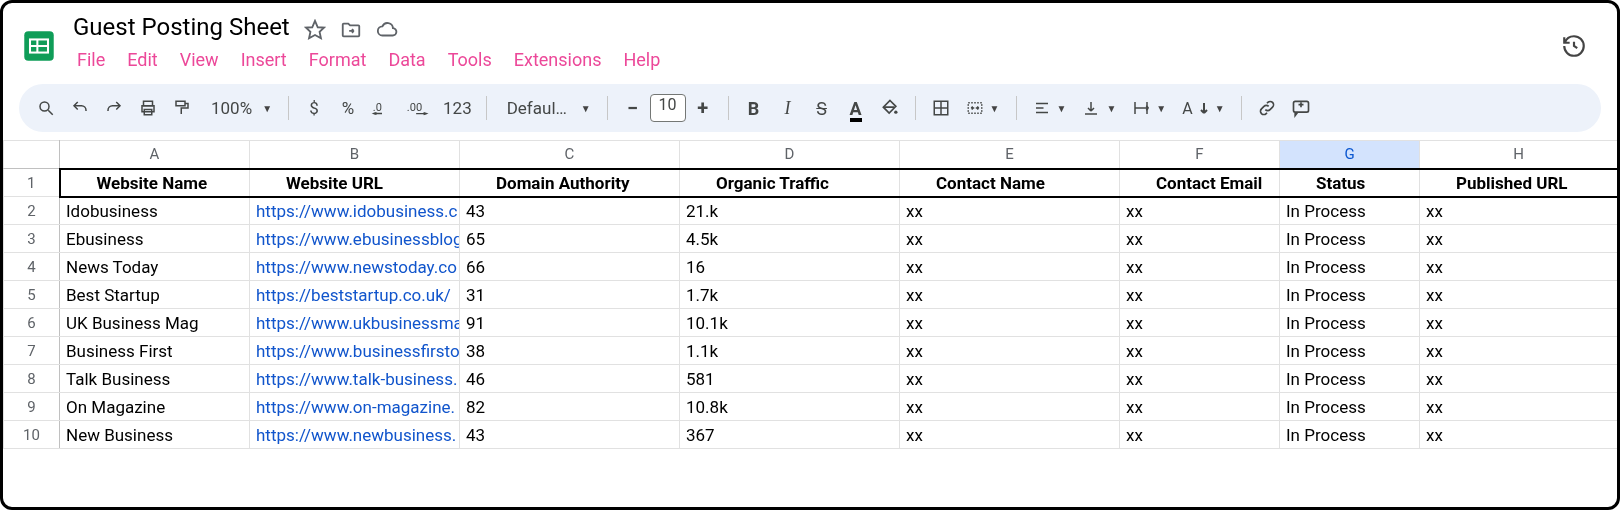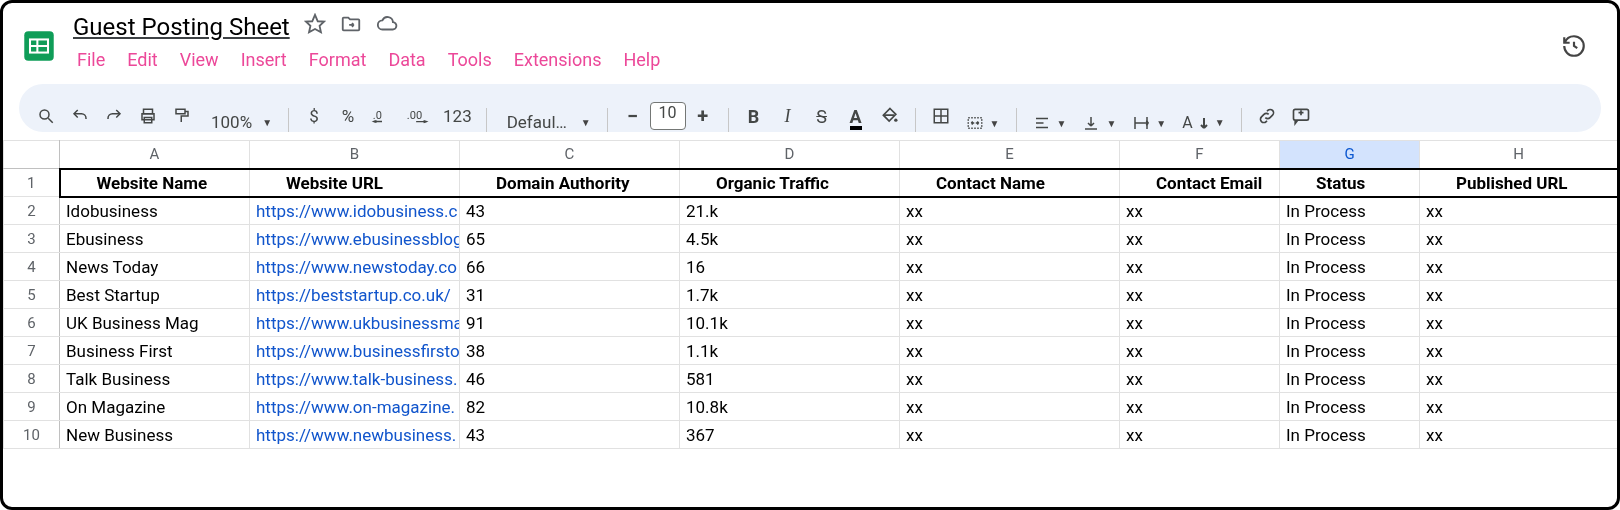--- a/index.html
+++ b/index.html
@@ -23,23 +23,22 @@
     width: 40px; height: 52px;
     display: flex; align-items: center; justify-content: center;
   }
   .sheets-logo svg { width: 36px; height: 36px; }
   .title-col { display: flex; flex-direction: column; }
   .doc-title {
     font-size: 24px;
     color: #3c4043;
     padding: 2px 6px;
     display: flex;
-    align-items: flex-start;
+    align-items: flex-end;
     gap: 14px;
-    text-decoration: underline;
   }
   .doc-title-text { color: #000; }
   .title-icon {
     width: 22px; height: 22px;
     color: #5f6368;
     display: inline-flex;
     align-items: center;
     justify-content: center;
     cursor: pointer;
   }
@@ -63,21 +62,21 @@
     cursor: pointer;
     margin-right: 8px;
   }
   
   .toolbar {
     margin: 4px 16px 8px 16px;
     background: #edf2fa;
     border-radius: 28px;
     height: 48px;
     display: flex;
-    align-items: flex-end;
+    align-items: center;
     padding: 0 12px;
     gap: 4px;
     color: #444746;
   }
   .tb-btn {
     min-width: 30px;
     height: 32px;
     display: inline-flex;
     align-items: center;
     justify-content: center;

